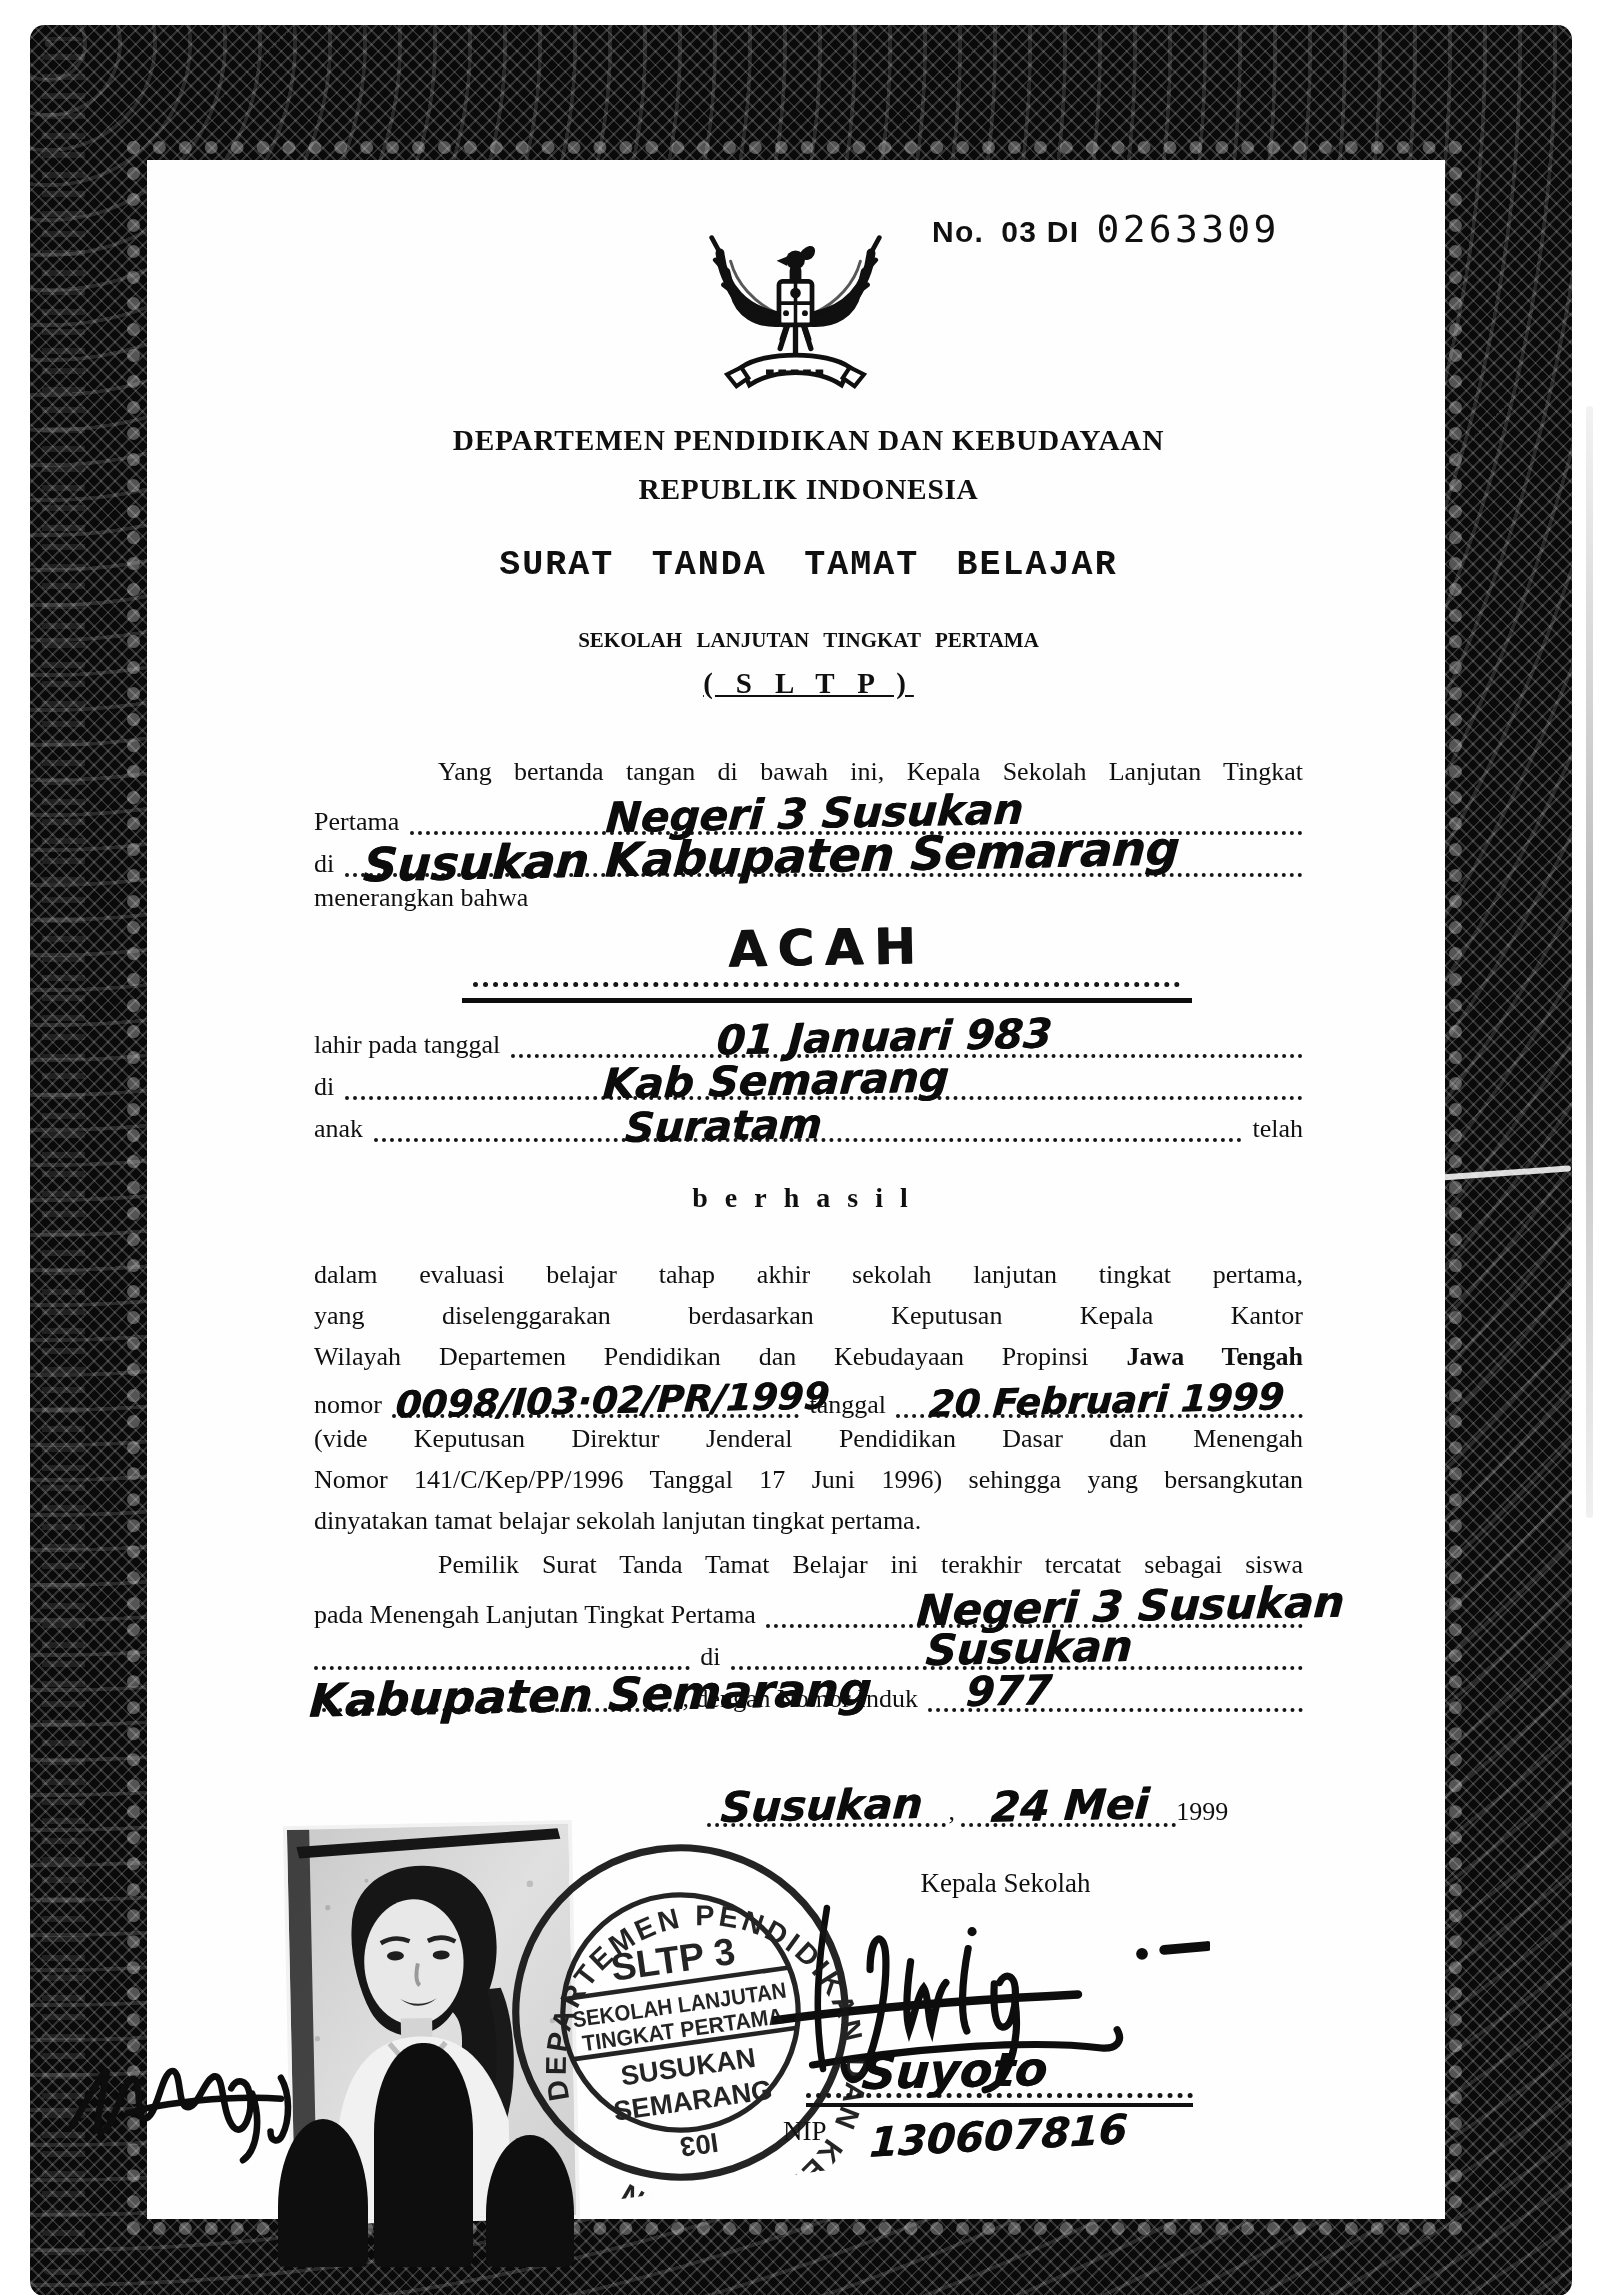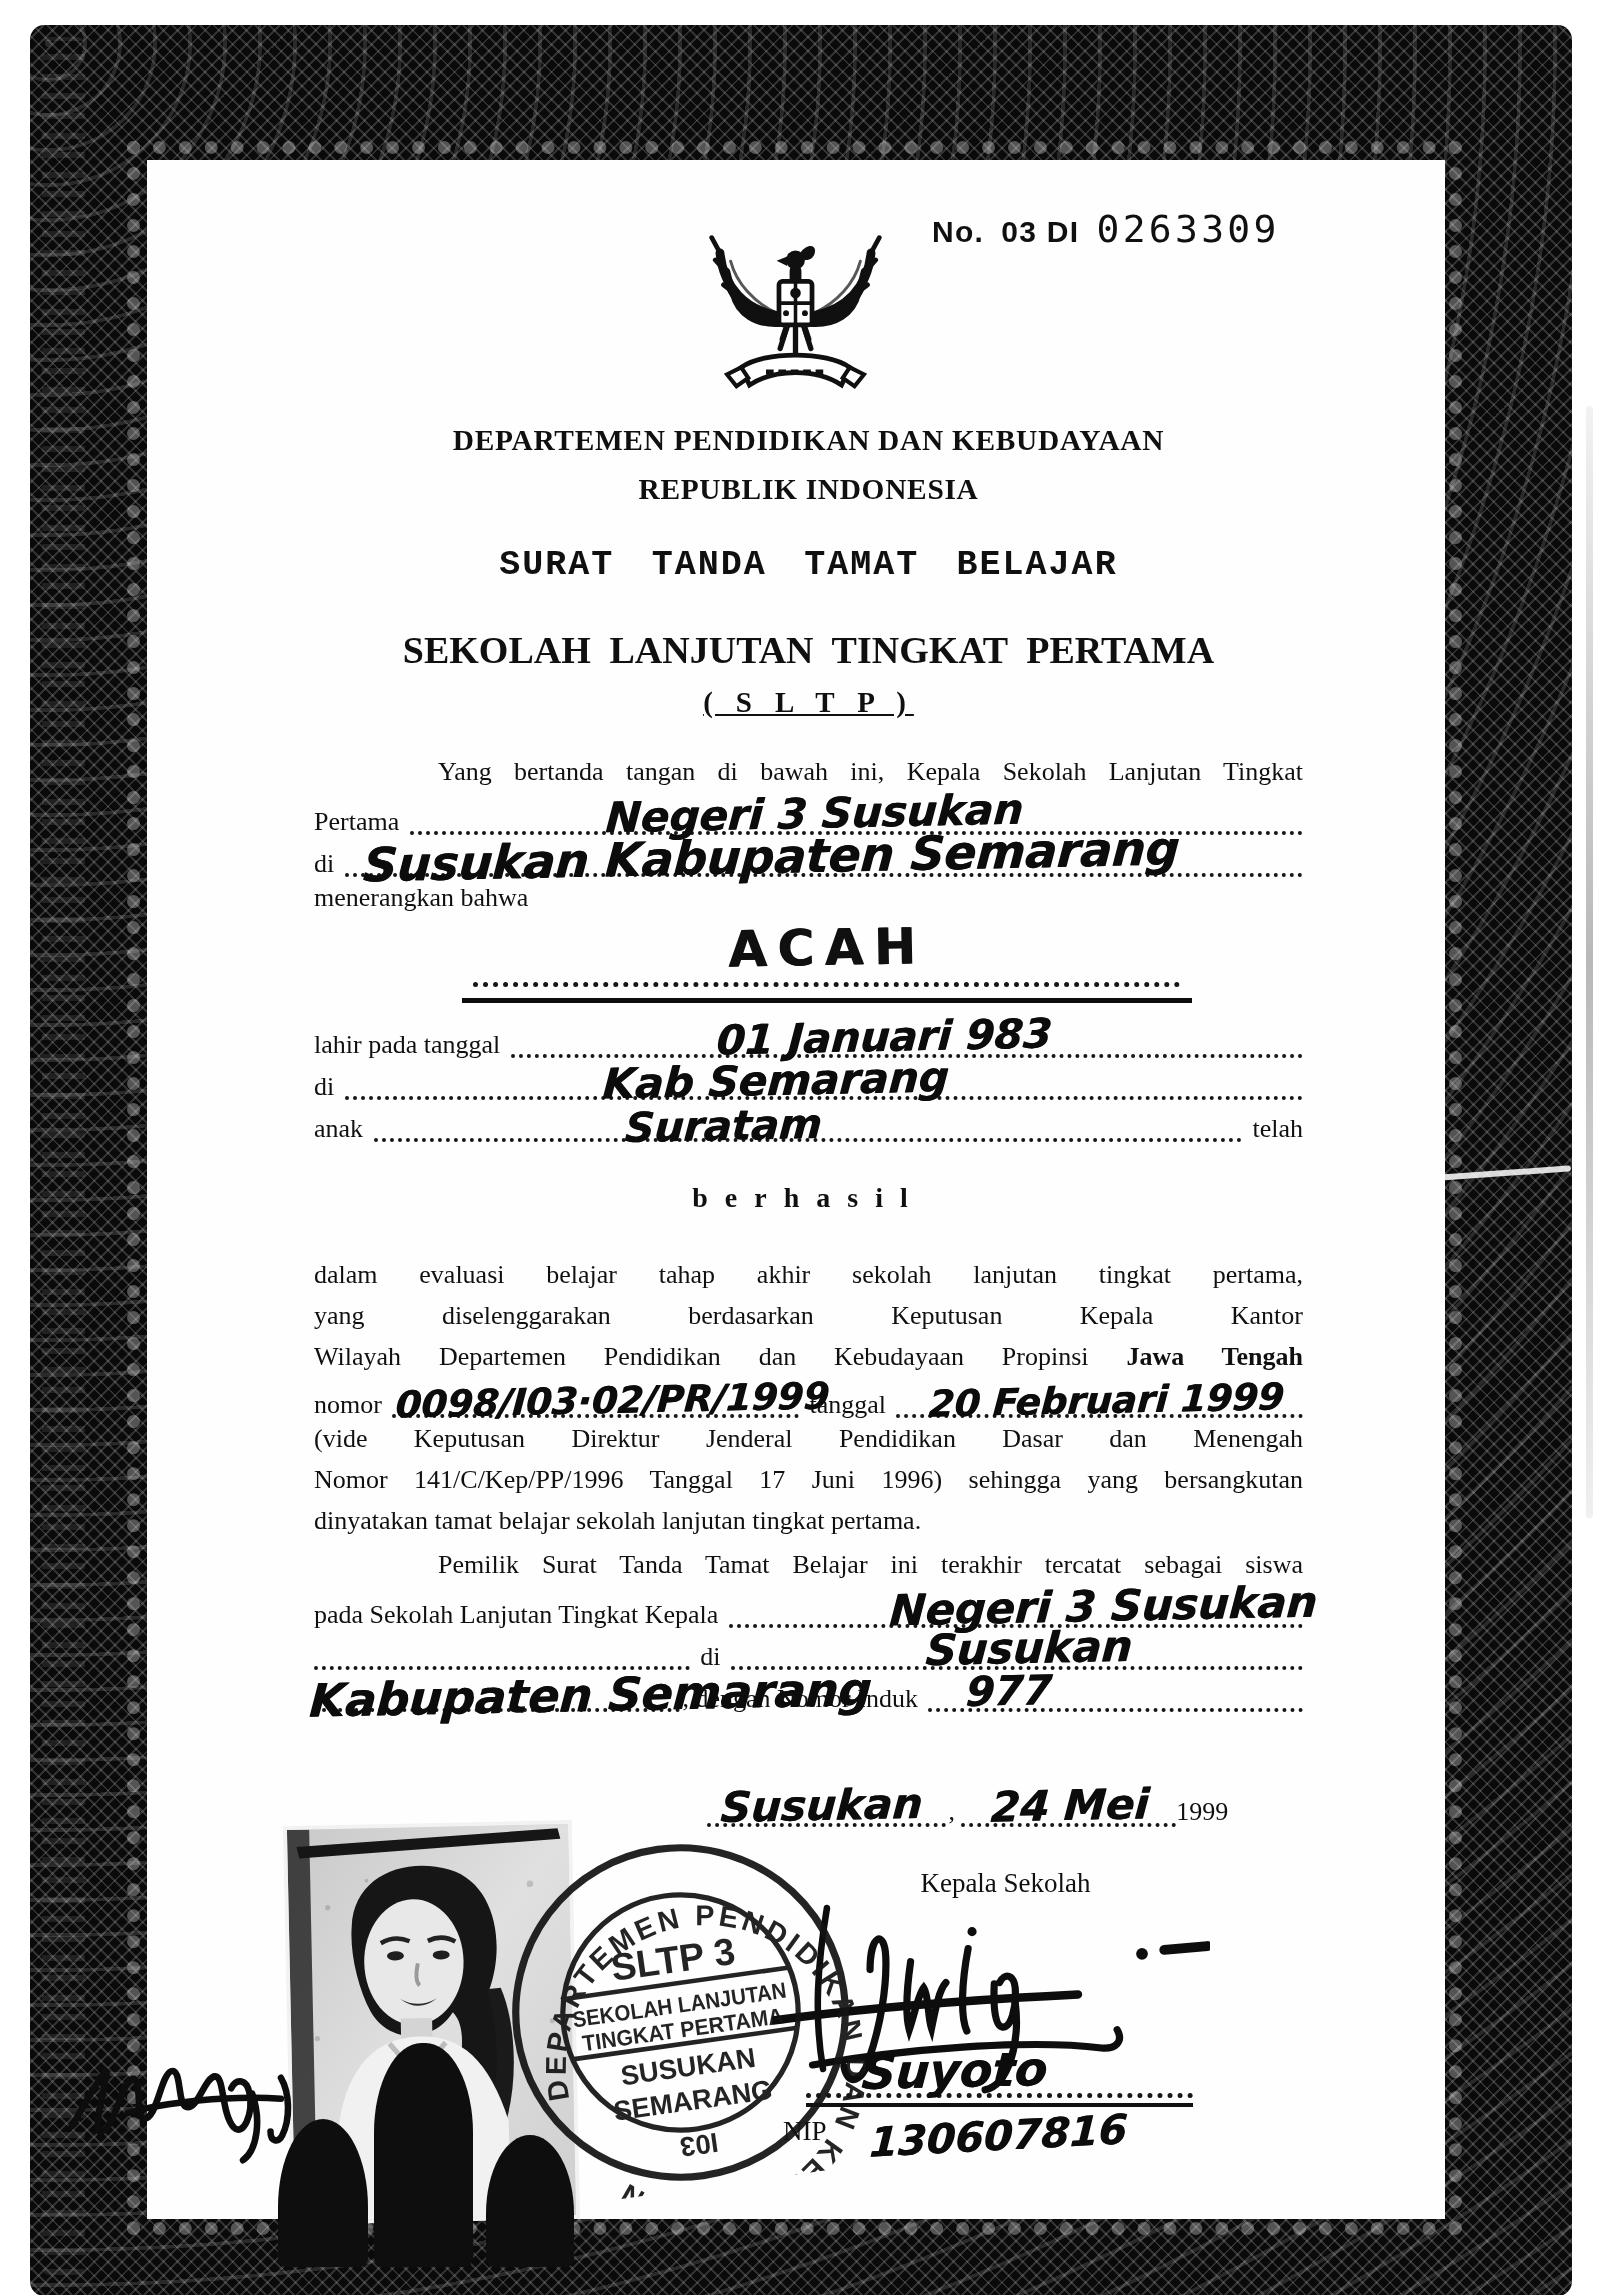--- a/index.html
+++ b/index.html
@@ -33,21 +33,21 @@
     background:linear-gradient(180deg,rgba(0,0,0,.05),rgba(0,0,0,.28),rgba(0,0,0,.06));border-radius:3.3px;}
   
   .content{position:absolute;left:0;top:0;width:1600px;height:2295px;z-index:3;}
   .serial{position:absolute;left:932px;top:207px;display:flex;align-items:baseline;gap:17px;}
   .serial .no{font-family:"Liberation Sans",sans-serif;font-weight:bold;font-size:30px;letter-spacing:1.3px;}
   .serial .num{font-family:"DejaVu Sans Mono",monospace;font-size:38px;letter-spacing:3.3px;}
   .hgroup{position:absolute;left:314px;top:424px;width:989px;text-align:center;}
   .dept,.rep{font-weight:bold;font-size:29.4px;margin:0 0 15.7px;letter-spacing:0.7px;}
   .title{font-family:Liberation Mono, monospace;font-weight:bold;font-size:35px;
     letter-spacing:2px;word-spacing:14.4px;margin:39px 0 0;}
-  .sublevel{font-weight:bold;font-size:38px;word-spacing:9.2px;margin:43px 0 0;}
+  .sublevel{font-weight:bold;font-size:21px;word-spacing:9.2px;margin:43px 0 0;}
   .sltp{font-weight:bold;font-size:29px;letter-spacing:7.9px;margin:14.4px 0 0;text-decoration:underline;}
   .block{position:absolute;left:314px;width:989px;font-size:26px;}
   .jline{height:42px;line-height:42px;text-align:justify;text-align-last:justify;word-spacing:3.9px;}
   .indent{padding-left:124px;}
   .plain{height:42px;line-height:42px;}
   .fill{display:flex;align-items:flex-end;height:42px;position:relative;}
   .fill .lbl{white-space:nowrap;padding-right:10.5px;line-height:1.05;}
   .fill .lbl-after{white-space:nowrap;padding-left:10.5px;line-height:1.05;}
   .dots{flex:1;border-bottom:4.6px dotted #161616;position:relative;height:100%;}
   .dots.w38{flex:0 0 38%;}
@@ -211,21 +211,21 @@
       </span>
     </div>
     <div class="jline">(vide Keputusan Direktur Jenderal Pendidikan Dasar dan Menengah</div>
     <div class="jline">Nomor 141/C/Kep/PP/1996 Tanggal 17 Juni 1996) sehingga yang bersangkutan</div>
     <div class="plain">dinyatakan tamat belajar sekolah lanjutan tingkat pertama.</div>
   </div>
 
   <div class="block" style="top:1544px;">
     <div class="jline indent">Pemilik Surat Tanda Tamat Belajar ini terakhir tercatat sebagai siswa</div>
     <div class="fill">
-      <span class="lbl">pada Sekolah Lanjutan Tingkat Kepala</span>
+      <span class="lbl">pada Menengah Lanjutan Tingkat Pertama</span>
       <span class="dots">
         <span class="hand" style="left:28%;font-size:43px;">Negeri 3 Susukan</span>
       </span>
     </div>
     <div class="fill">
       <span class="dots w38"></span>
       <span class="lbl" style="padding-left:10.5px;">di</span>
       <span class="dots">
         <span class="hand" style="left:34%;font-size:43px;">Susukan</span>
       </span>

